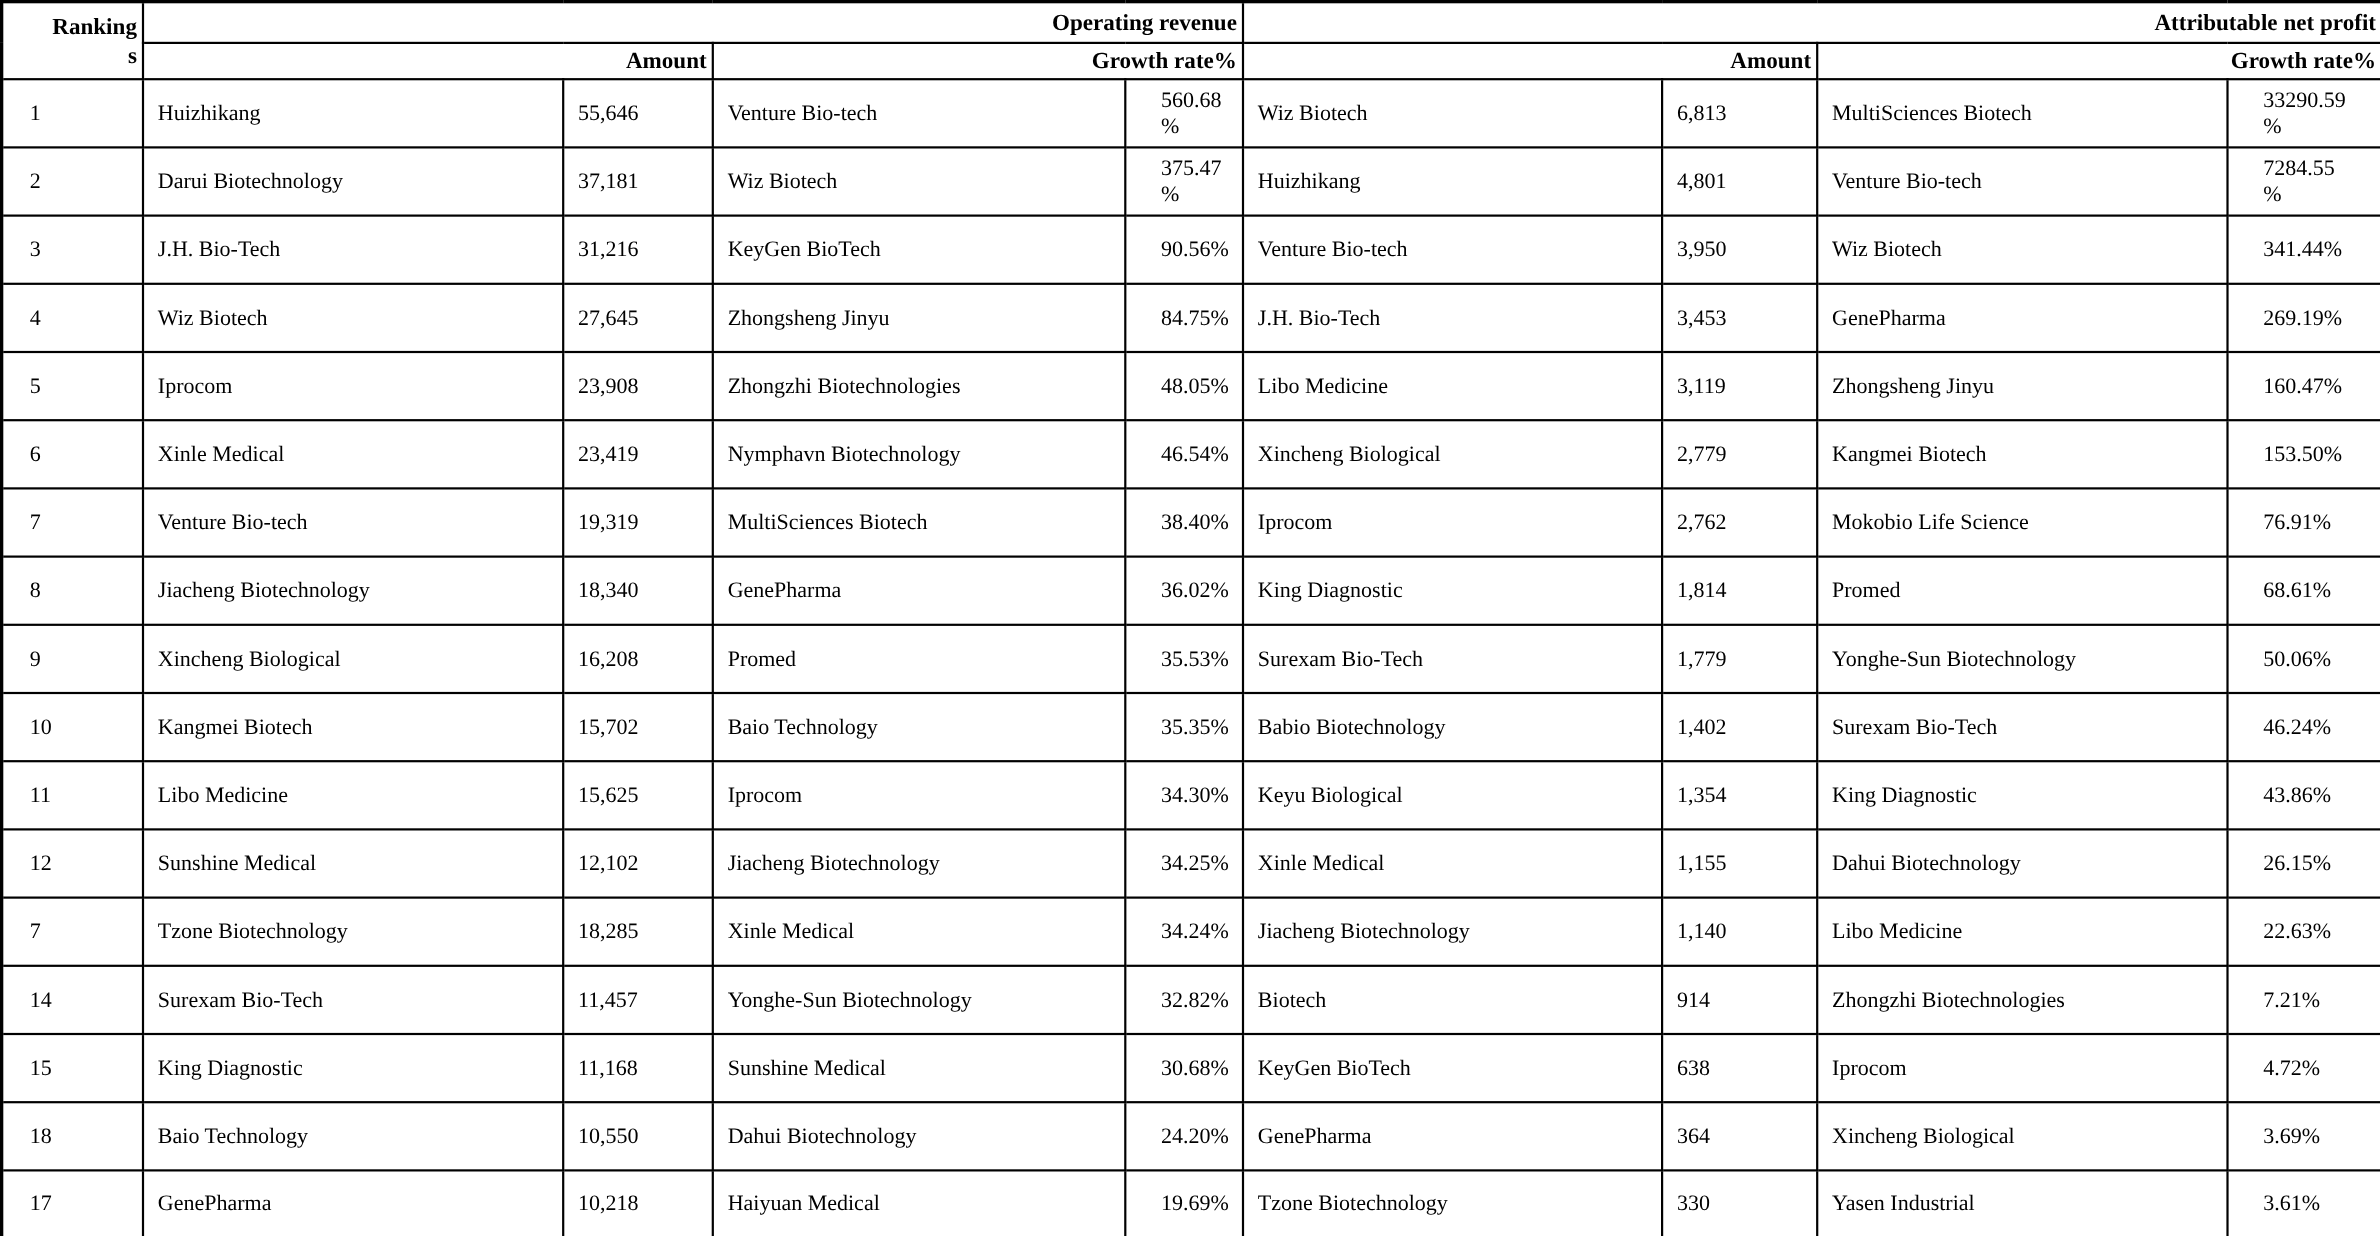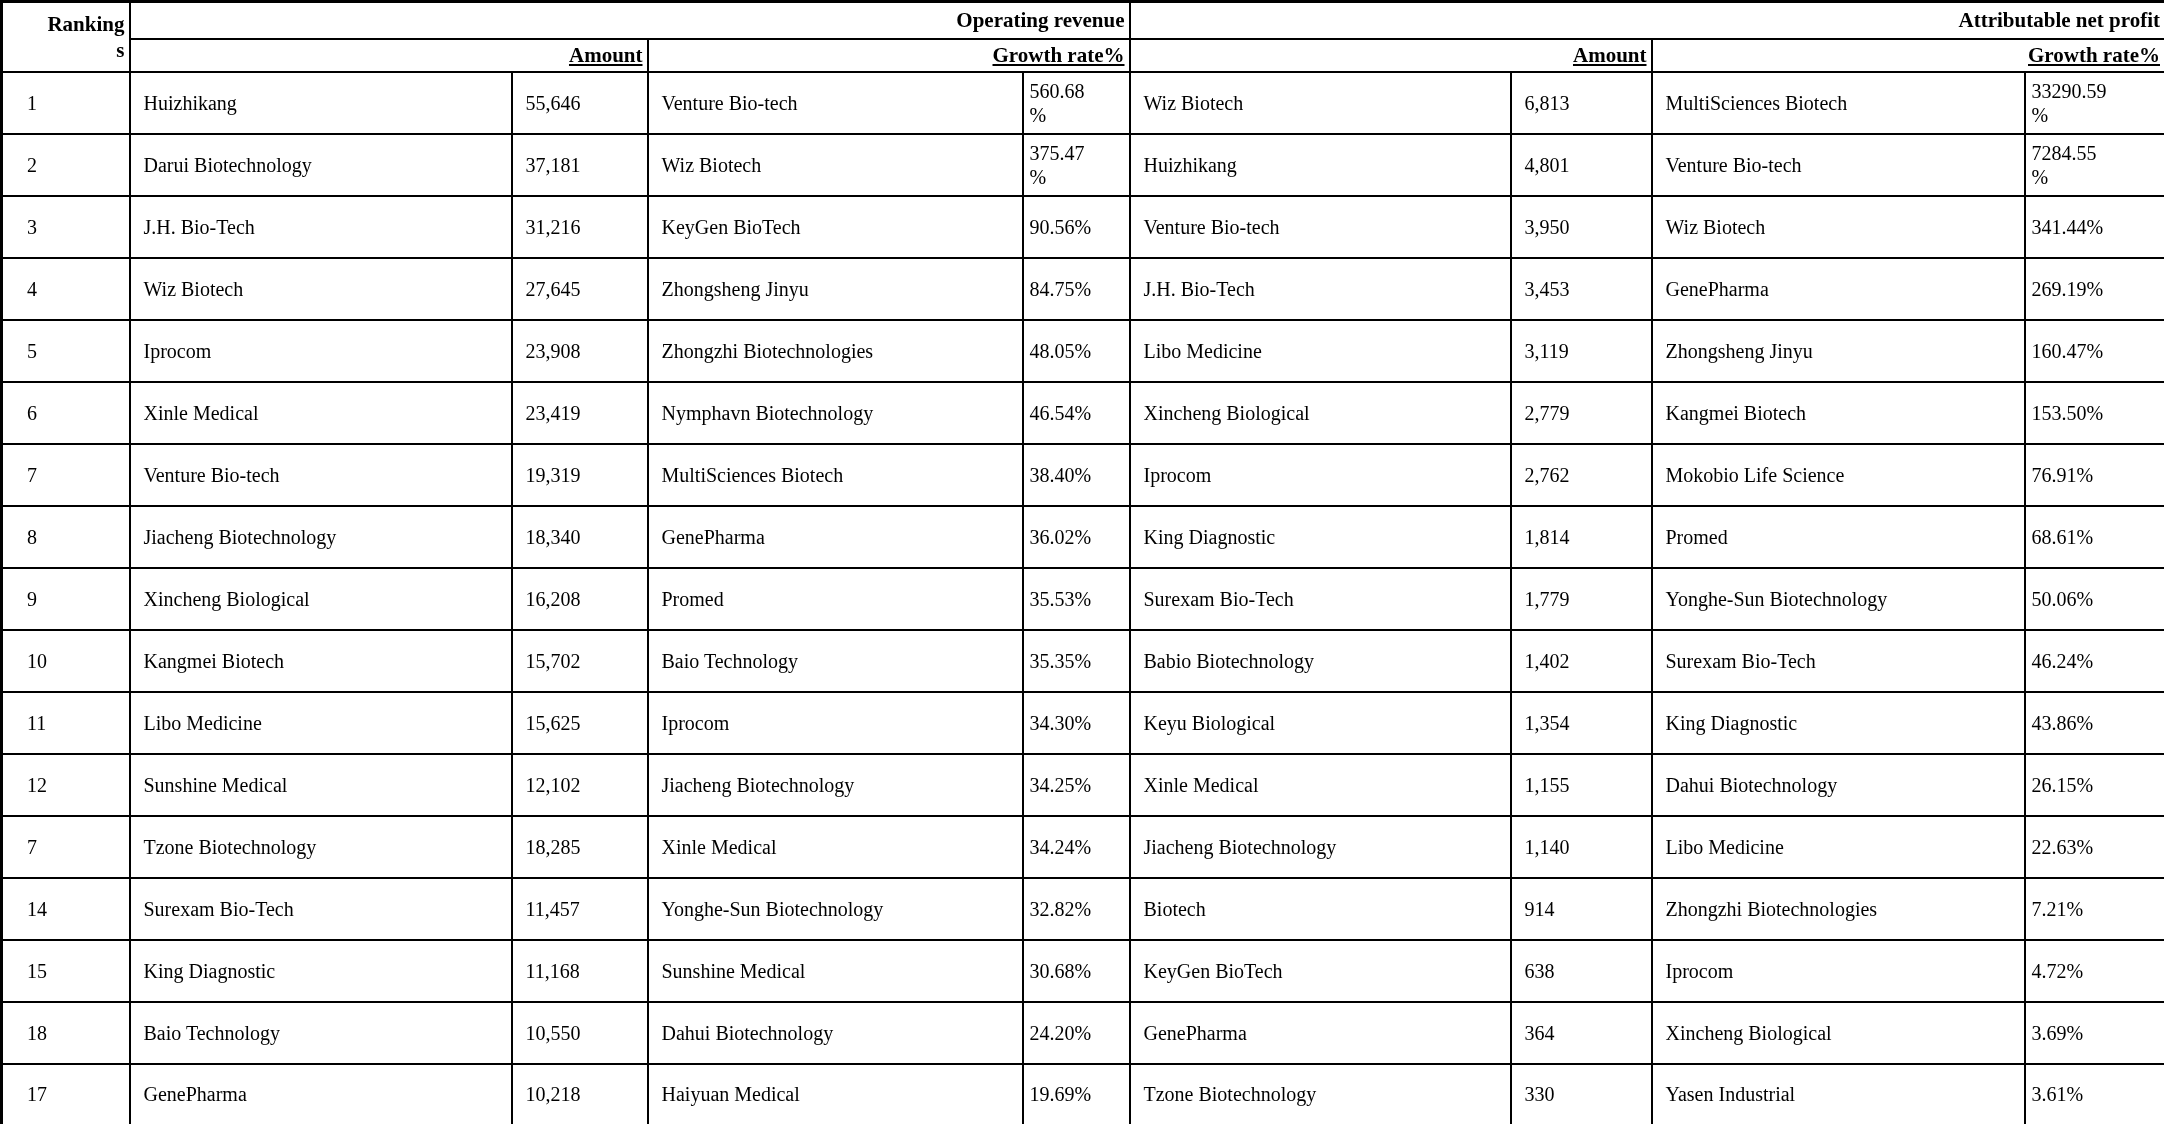--- a/index.html
+++ b/index.html
@@ -25,31 +25,31 @@
   }
   .fin-table thead th {
     font-weight: bold;
     font-size: 21px;
     text-align: right;
     vertical-align: middle;
     padding: 1px 4px;
     line-height: 1.25;
   }
   .fin-table thead tr.h1 { height: 37px; }
-  .fin-table thead tr.h2 { height: 33px; text-decoration: underline; }
+  .fin-table thead tr.h2 { height: 33px; }
   .fin-table tbody tr { height: 62px; }
   .fin-table td {
     font-size: 20px;
     line-height: 24px;
     text-align: left;
     vertical-align: middle;
     padding: 4px 6px 4px 13px;
   }
   .fin-table td.rank { padding-left: 24px; }
-  .fin-table td.growth { padding-left: 6px; }
+  .fin-table td.growth { padding-left: 32px; }
   .fin-table td.np-amount {
     vertical-align: bottom;
     padding-bottom: 18px;
   }
 </style>
 </head>
 <body>
 
 <table class="fin-table">
   <colgroup>

